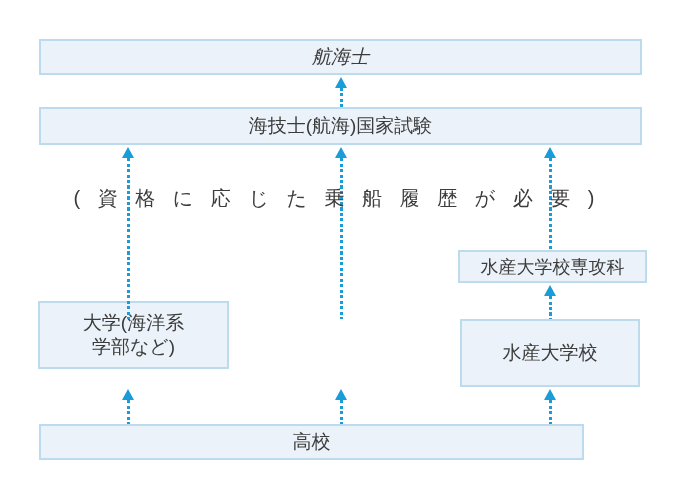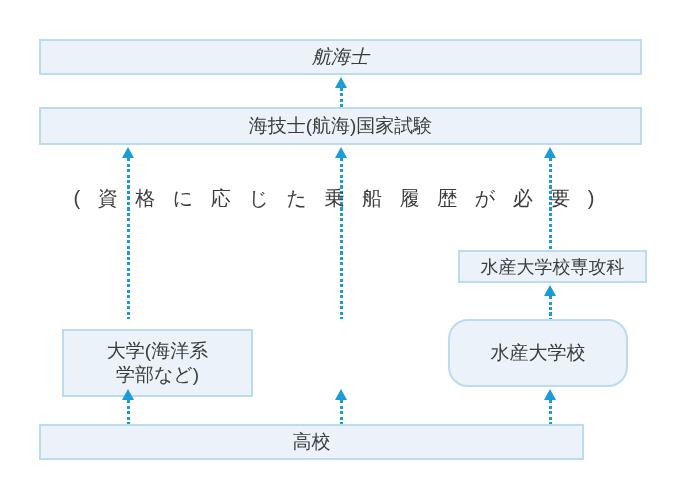--- a/index.html
+++ b/index.html
@@ -26,23 +26,23 @@
     display: flex;
     align-items: center;
     justify-content: center;
     text-align: center;
     white-space: pre-line;
   }
   
   .n-navigator      { left: 39px;  top: 39px;  width: 603px; height: 36px; font-style: italic; }
   .n-exam           { left: 39px;  top: 107px; width: 603px; height: 38px; }
   .n-fish-advanced  { left: 458px; top: 250px; width: 189px; height: 33px; font-size: 18px; text-align: center; }
-  .n-university     { left: 38px;  top: 329px; width: 191px; height: 68px; margin-left: 24px; }
+  .n-university     { left: 38px;  top: 301px; width: 191px; height: 68px; }
   .n-maritime       { left: 238px; top: 319px; width: 205px; height: 68px; }
-  .n-fish-college   { left: 448px; top: 319px; width: 180px; height: 68px; border-radius: 20px; }
+  .n-fish-college   { left: 460px; top: 319px; width: 180px; height: 68px; }
   .n-highschool     { left: 39px;  top: 424px; width: 545px; height: 36px; }
 
   .note {
     position: absolute;
     left: 4px;
     top: 185px;
     width: 600px;
     text-align: center;
     color: var(--text, #3C3C3C);
     font-size: 20px;

